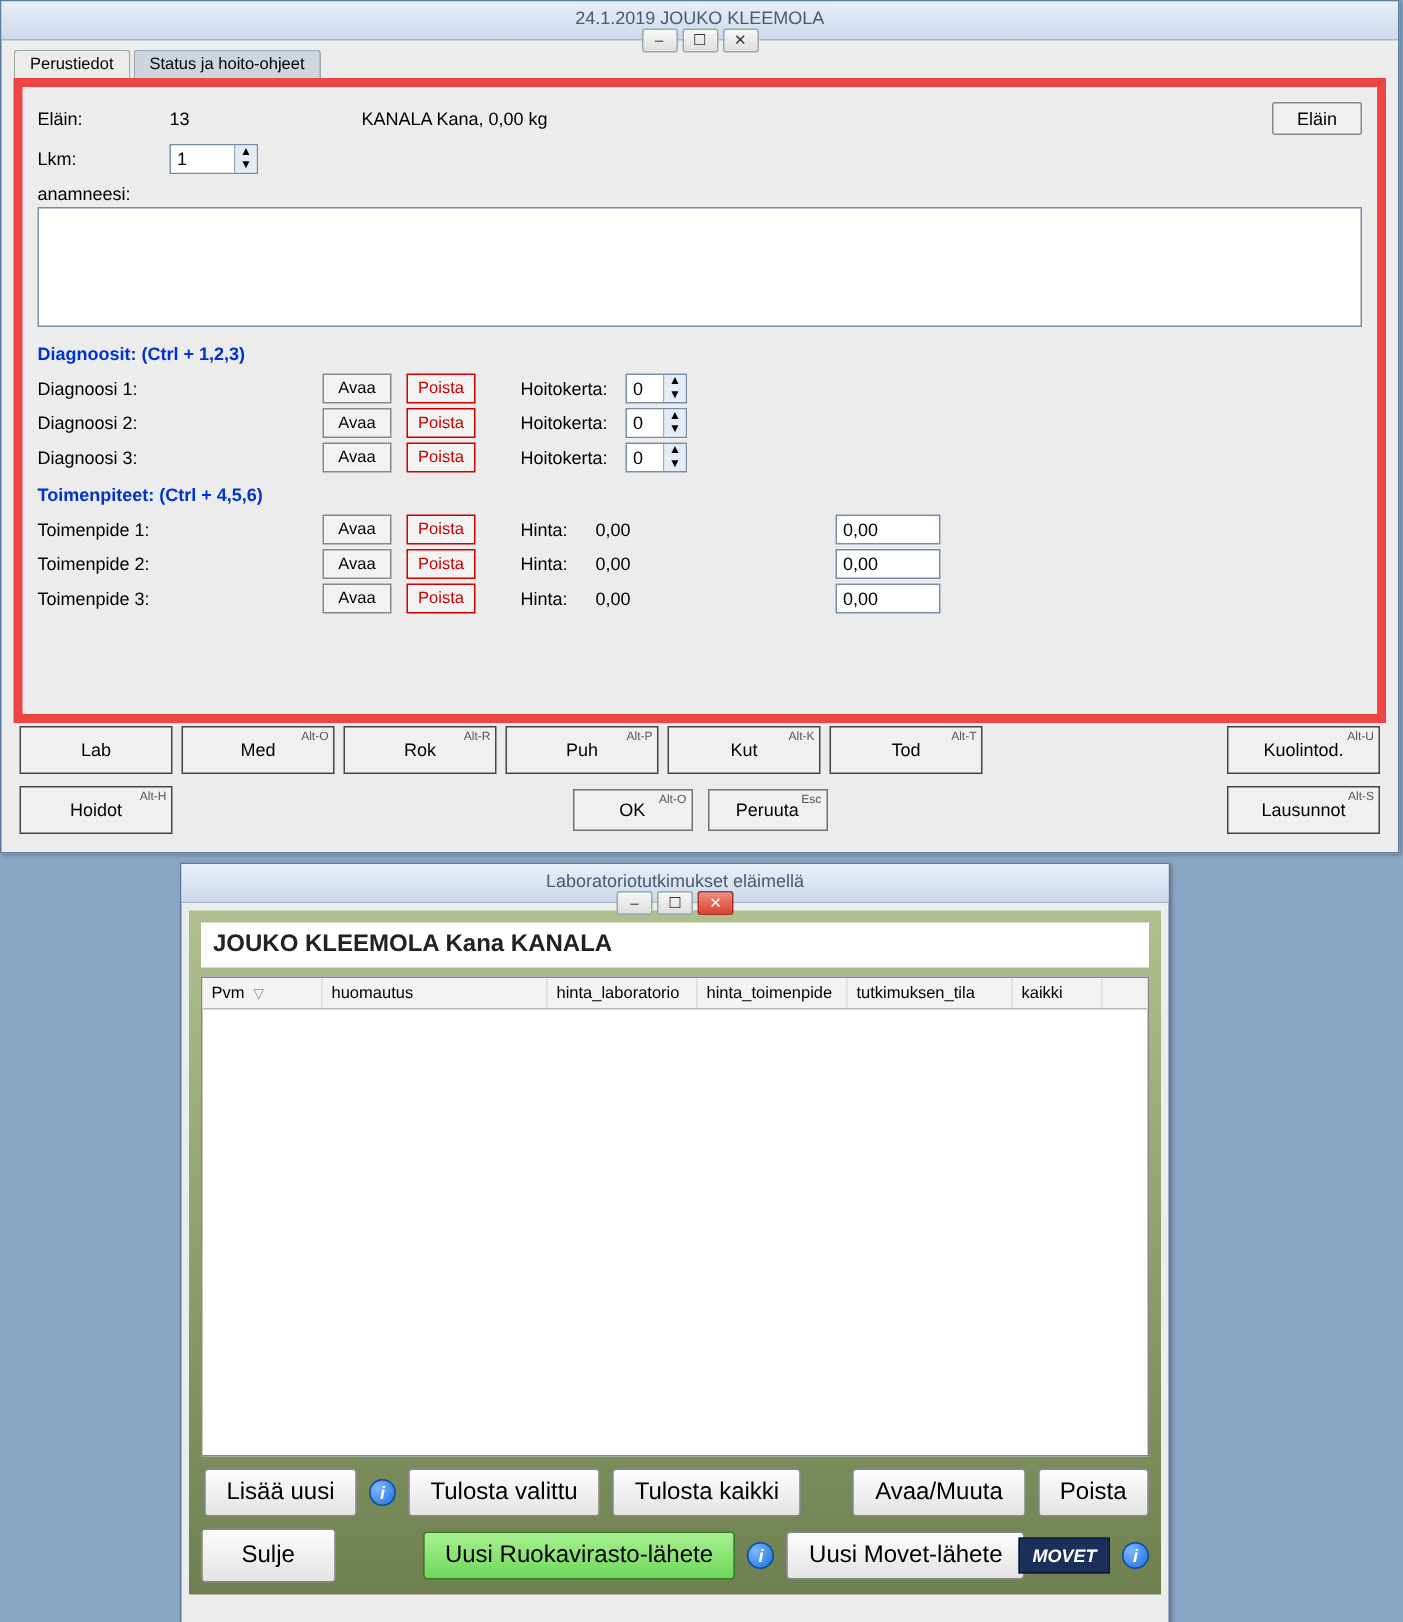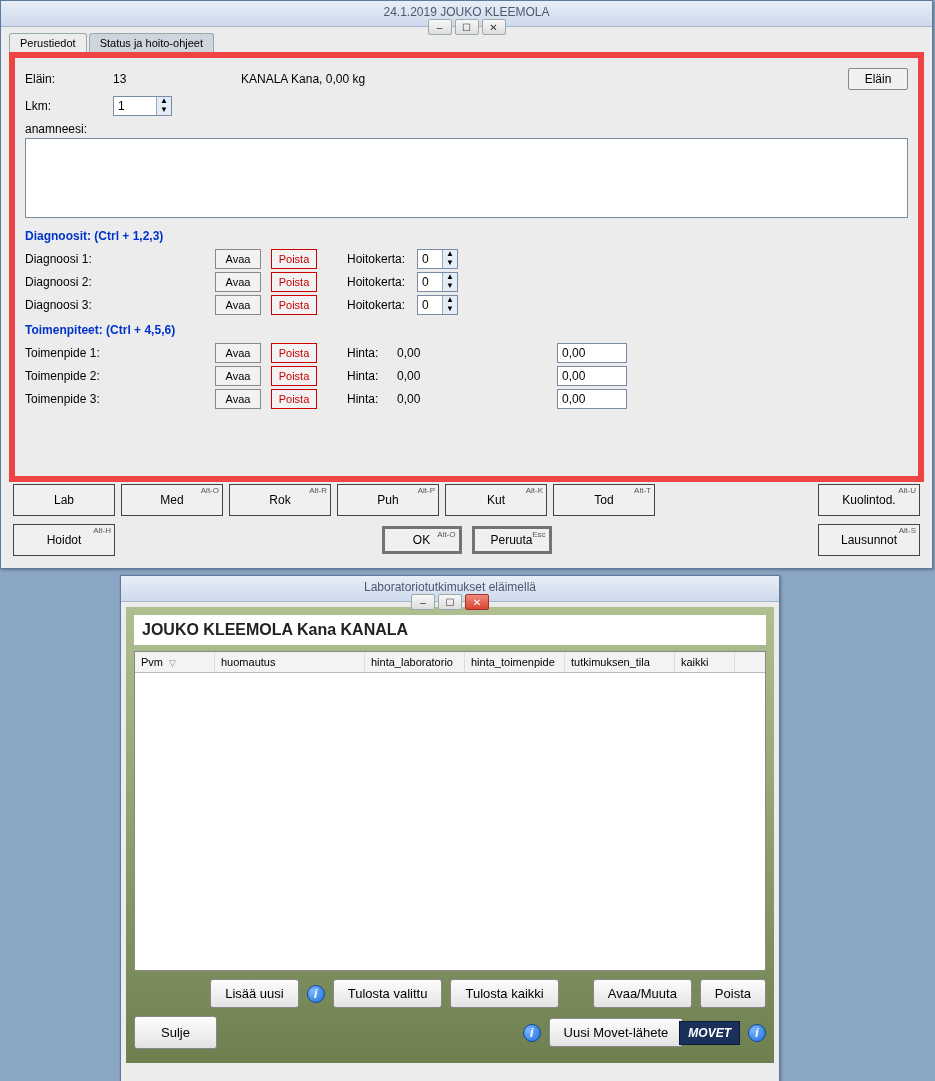--- a/index.html
+++ b/index.html
@@ -87,21 +87,21 @@
   .hlbl { margin-left:20px; width:60px; }
   .num { border:1px solid #7a8ca3; background:#fff; width:70px; height:20px; padding:2px 4px; text-align:left; font-size:12px;}
   .bigbtn {
     width:102px; height:32px;
     border:1px solid #444; background:#f0f0f0;
     display:flex;align-items:center;justify-content:center;
     font-size:12px; position:relative; cursor:pointer;
   }
   .bigbtn .sc { position:absolute; top:1px; right:3px; font-size:8px; color:#555;}
   .okbtn {
-    width:80px;height:28px;border:3px solid #737373;background:#f0f0f0;
+    width:80px;height:28px;border:1px solid #737373;background:#f0f0f0;
     display:flex;align-items:center;justify-content:center;cursor:pointer;
     position:relative;
   }
   
   #lab-window { left:120px; top:575px; width:660px; height:564px; }
   .lab-body {
     margin:5px; background:linear-gradient(to bottom,#afbf8f,#6f8050);
     height:456px; padding:8px;
   }
   .lab-title { font-weight:bold; font-size:16px; background:#fff; padding:6px 8px; margin-bottom:6px; color:#222;}
@@ -109,21 +109,21 @@
     background:#fff; border:1px solid #888; height:320px;
   }
   .lab-th { display:flex; border-bottom:1px solid #bbb; background:#f3f3f3; font-size:11px;}
   .lab-th div { padding:4px 6px; border-right:1px solid #ddd; }
   .sorticon { font-size:9px; color:#888; margin-left:6px; }
   .lab-buttons { margin-top:8px; display:flex; gap:8px; align-items:center; justify-content:flex-end; }
   .lab-buttons2 { margin-top:8px; display:flex; gap:8px; align-items:center; }
   .lbtn {
     background: linear-gradient(#fdfdfd,#e3e3e3);
     border:1px solid #888; border-radius:3px;
-    padding:6px 14px; font-size:13px; cursor:pointer;
+    padding:6px 14px; font-size:16px; cursor:pointer;
   }
   .lbtn.green { background:linear-gradient(#a6f090,#6fd85a); border-color:#3a7a2a;}
   .info-dot {
     width:18px;height:18px;border-radius:50%;
     background:radial-gradient(circle at 30% 30%,#7fb8ff,#1a6ed8);
     color:#fff;font-weight:bold;font-style:italic;
     display:flex;align-items:center;justify-content:center;font-size:12px;
     border:1px solid #0a4aa0;
   }
   .movet {
@@ -338,20 +338,21 @@
       <div class="lbtn">Tulosta valittu</div>
       <div class="lbtn">Tulosta kaikki</div>
       <div style="width:18px"></div>
       <div class="lbtn">Avaa/Muuta</div>
       <div class="lbtn">Poista</div>
     </div>
 
     <div class="lab-buttons2">
       <div class="lbtn" style="padding:8px 26px">Sulje</div>
       <div style="flex:1"></div>
+      <div class="lbtn green">Uusi Ruokavirasto-lähete</div>
       <div class="info-dot">i</div>
       <div style="display:flex;align-items:center;">
         <div class="lbtn">Uusi Movet-lähete</div>
         <div class="movet">MOVET</div>
       </div>
       <div class="info-dot">i</div>
     </div>
   </div>
 </div>
 

